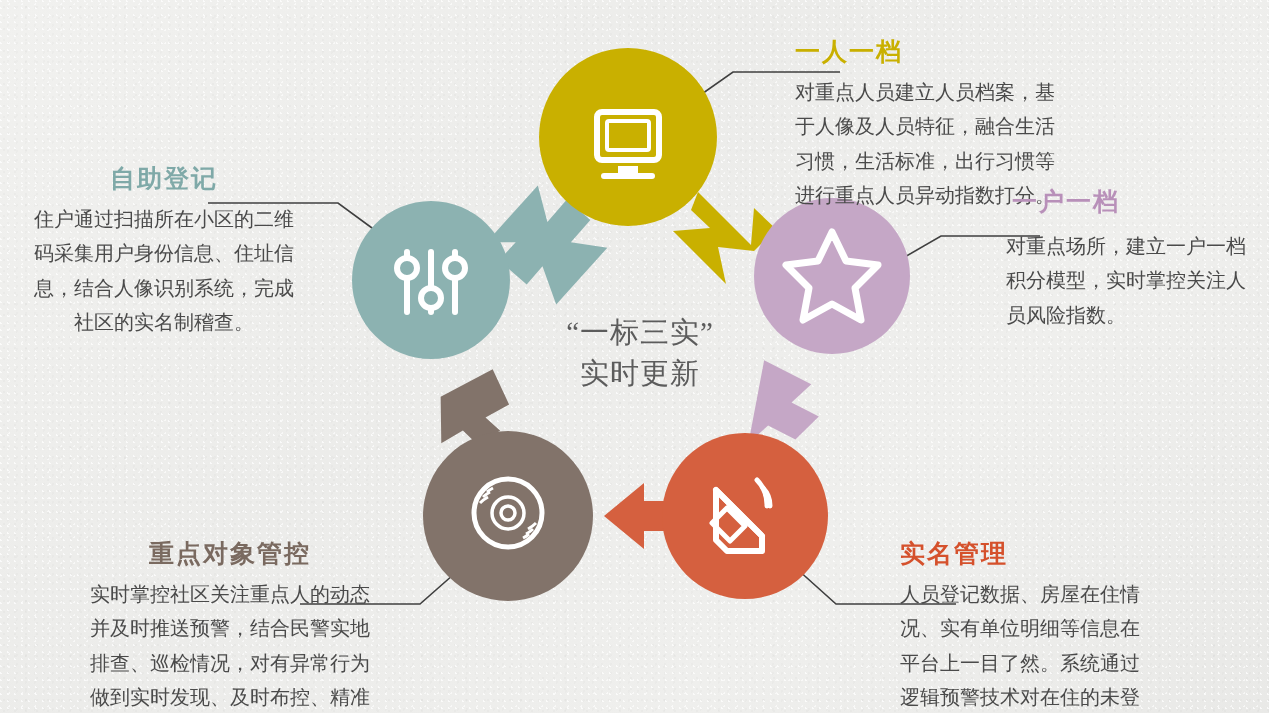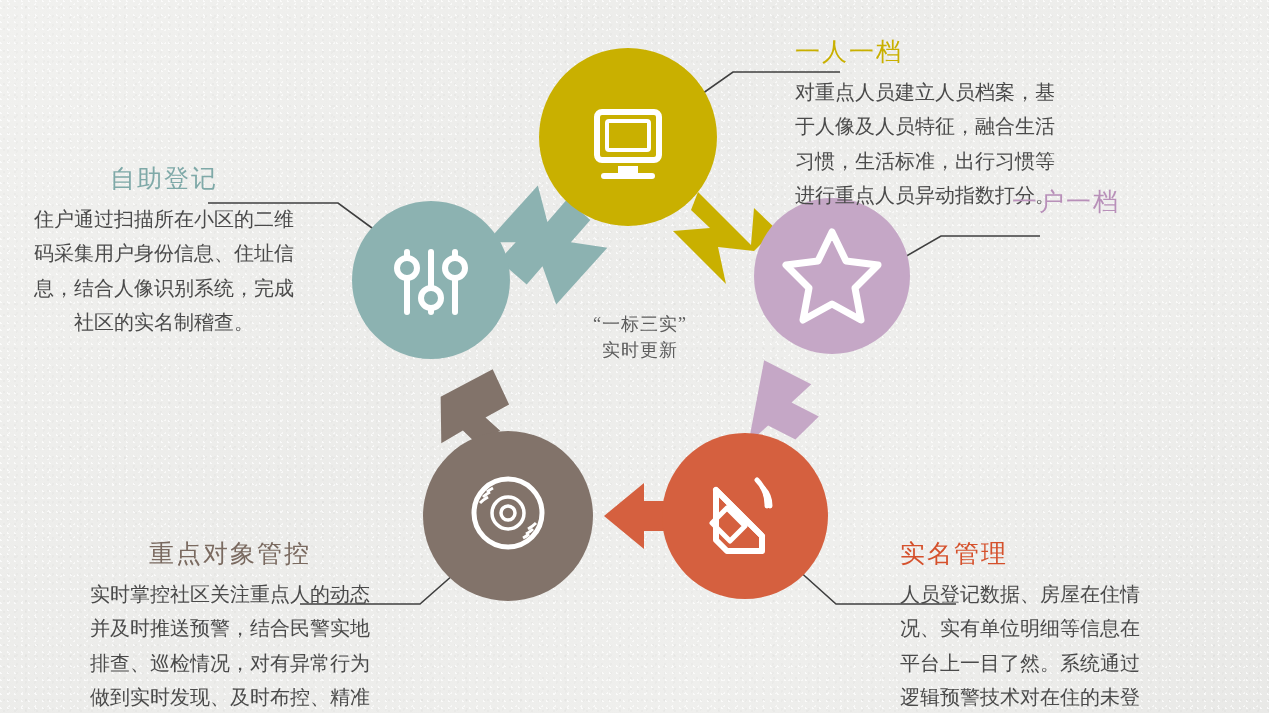--- a/index.html
+++ b/index.html
@@ -33,21 +33,21 @@
     width: 1269px;
     height: 713px;
   }
   
   .block {
     position: absolute;
   }
   .block .title {
     font-family: "Liberation Serif", "DejaVu Serif", serif;
     font-size: 25px;
-    font-weight: 400;
+    font-weight: 700;
     letter-spacing: 2px;
     line-height: 1.15;
     white-space: nowrap;
   }
   .block .body {
     font-size: 20px;
     line-height: 1.72;
     color: #4a4a4a;
     font-family: "DejaVu Sans", "Liberation Sans", sans-serif;
   }
@@ -61,21 +61,21 @@
   #block-selfreg  { left: 30px;  top: 165px; width: 268px; }
 
   
   #center-caption {
     position: absolute;
     left: 515px;
     top: 312px;
     width: 250px;
     text-align: center;
     font-family: "Liberation Serif", "DejaVu Serif", serif;
-    font-size: 18px;
+    font-size: 29px;
     line-height: 1.42;
     color: #5c5c5c;
     letter-spacing: 1px;
   }
   #center-caption .l1 { display: block; }
   #center-caption .l2 { display: block; }
 </style>
 </head>
 <body>
 
@@ -176,20 +176,21 @@
     <span class="l2">实时更新</span>
   </div>
 
   <div class="block ta-left" id="block-person">
     <div class="title" style="color:#c9b000">一人一档</div>
     <div class="body" style="margin-top:8px">对重点人员建立人员档案，基于人像及人员特征，融合生活习惯，生活标准，出行习惯等进行重点人员异动指数打分。</div>
   </div>
 
   <div class="block ta-left" id="block-house">
     <div class="title" style="color:#b890b9; margin-left:6px">一户一档</div>
+    <div class="body" style="margin-top:12px; width:258px">对重点场所，建立一户一档积分模型，实时掌控关注人员风险指数。</div>
   </div>
 
   <div class="block ta-right" id="block-control">
     <div class="title" style="color:#7a6a60">重点对象管控</div>
     <div class="body" style="margin-top:8px">实时掌控社区关注重点人的动态并及时推送预警，结合民警实地排查、巡检情况，对有异常行为做到实时发现、及时布控、精准打击。</div>
   </div>
 
   <div class="block ta-left" id="block-realname">
     <div class="title" style="color:#d5512c">实名管理</div>
     <div class="body" style="margin-top:8px">人员登记数据、房屋在住情况、实有单位明细等信息在平台上一目了然。系统通过逻辑预警技术对在住的未登记人员自动筛查，提升人员管理水平。</div>

